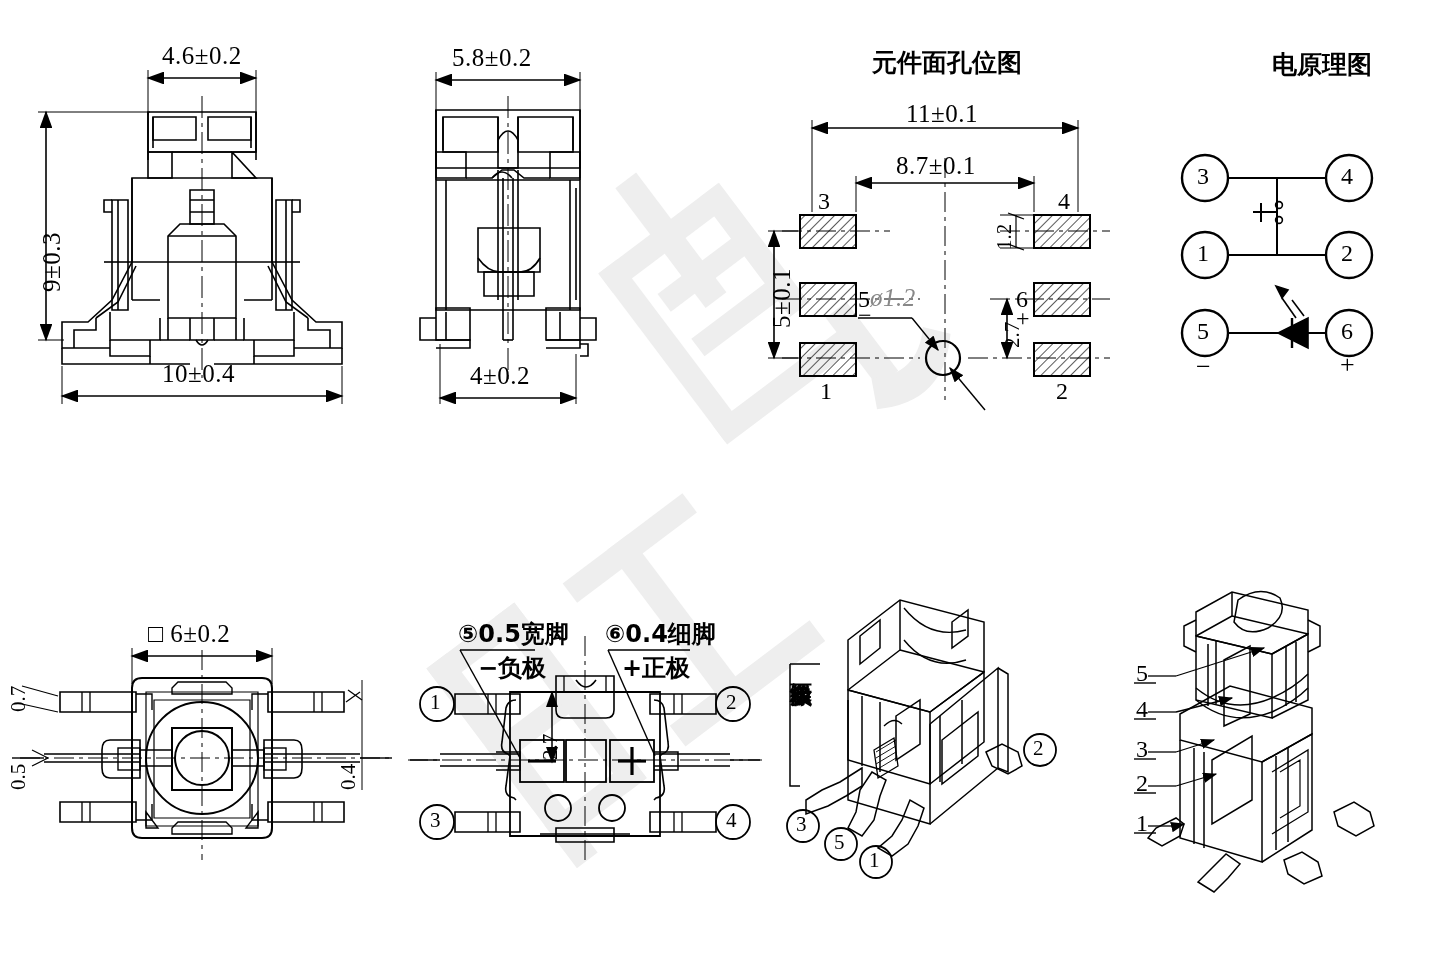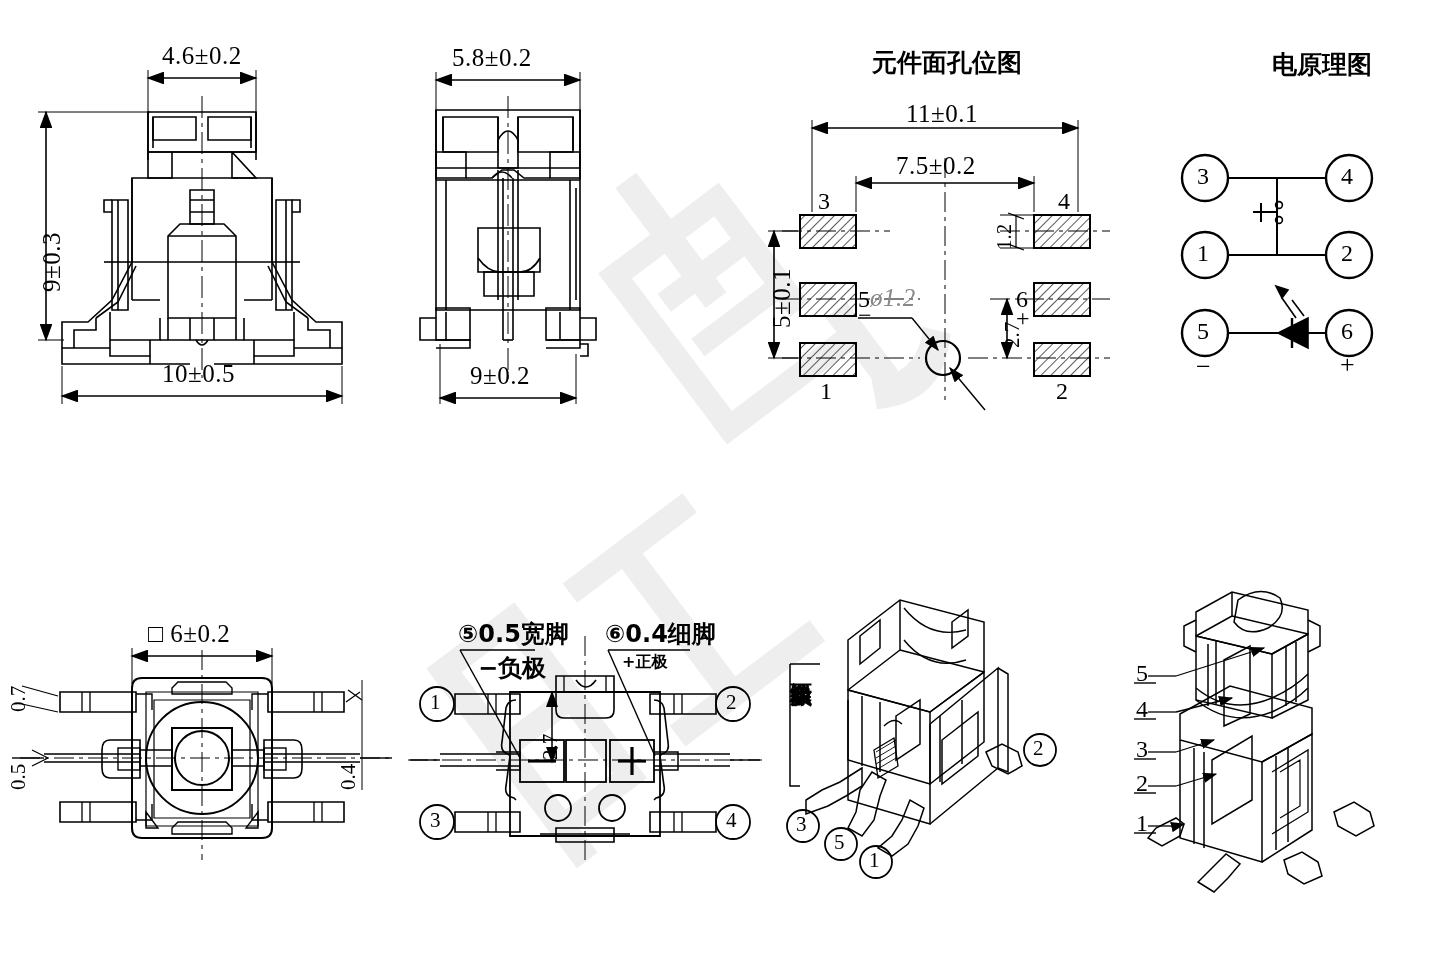--- a/index.html
+++ b/index.html
@@ -503,28 +503,28 @@
     <line x1="1134" y1="759" x2="1156" y2="759" stroke-width="1.4"></line>
     <line x1="1134" y1="793" x2="1156" y2="793" stroke-width="1.4"></line>
     <line x1="1134" y1="833" x2="1156" y2="833" stroke-width="1.4"></line>
   </g>
 
   </g>
 </svg>
 
 <div class="txt dim" style="left:162px;top:42px;">4.6±0.2</div>
 <div class="txt dim rot90" style="left:38px;top:292px;">9±0.3</div>
-<div class="txt dim" style="left:162px;top:360px;">10±0.5</div>
+<div class="txt dim" style="left:162px;top:360px;">10±0.4</div>
 
 <div class="txt dim" style="left:452px;top:44px;">5.8±0.2</div>
-<div class="txt dim" style="left:470px;top:362px;">9±0.2</div>
+<div class="txt dim" style="left:470px;top:362px;">4±0.2</div>
 
 <div class="txt title" style="left:872px;top:46px;">元件面孔位图</div>
 <div class="txt dim" style="left:906px;top:100px;">11±0.1</div>
-<div class="txt dim" style="left:896px;top:152px;">7.5±0.2</div>
+<div class="txt dim" style="left:896px;top:152px;">8.7±0.1</div>
 <div class="txt dim rot90" style="left:768px;top:328px;">5±0.1</div>
 <div class="txt dimS rot90" style="left:992px;top:250px;">1.2</div>
 <div class="txt dimS rot90" style="left:1000px;top:348px;">2.7</div>
 <div class="txt dim" style="left:870px;top:284px;color:#888;font-style:italic;">ø1.2</div>
 <div class="txt num" style="left:818px;top:188px;">3</div>
 <div class="txt num" style="left:1058px;top:188px;">4</div>
 <div class="txt num" style="left:858px;top:286px;">5</div>
 <div class="txt num" style="left:858px;top:302px;">−</div>
 <div class="txt num" style="left:1016px;top:286px;">6</div>
 <div class="txt num" style="left:1016px;top:305px;">+</div>
@@ -546,21 +546,21 @@
 <div class="txt dimS rot90" style="left:6px;top:790px;">0.5</div>
 <div class="txt dimS rot90" style="left:336px;top:790px;">0.4</div>
 
 <div class="txt cn" style="left:458px;top:618px;font-size:24px;">
   <span>⑤</span><span>0.5宽脚</span>
 </div>
 <div class="txt cn" style="left:478px;top:652px;font-size:24px;">−负极</div>
 <div class="txt cn" style="left:605px;top:618px;font-size:24px;">
   <span>⑥</span><span>0.4细脚</span>
 </div>
-<div class="txt cn" style="left:622px;top:652px;font-size:16px;">+正极</div>
+<div class="txt cn" style="left:622px;top:652px;font-size:24px;">+正极</div>
 <div class="txt dimS rot90" style="left:538px;top:760px;">2.7</div>
 <div class="txt numS" style="left:430px;top:690px;">1</div>
 <div class="txt numS" style="left:726px;top:690px;">2</div>
 <div class="txt numS" style="left:430px;top:808px;">3</div>
 <div class="txt numS" style="left:726px;top:808px;">4</div>
 
 <div class="txt cn vert" style="left:790px;top:666px;font-size:22px;line-height:1.0;">负极面涂绿</div>
 <div class="txt numS" style="left:796px;top:812px;">3</div>
 <div class="txt numS" style="left:834px;top:830px;">5</div>
 <div class="txt numS" style="left:869px;top:848px;">1</div>

